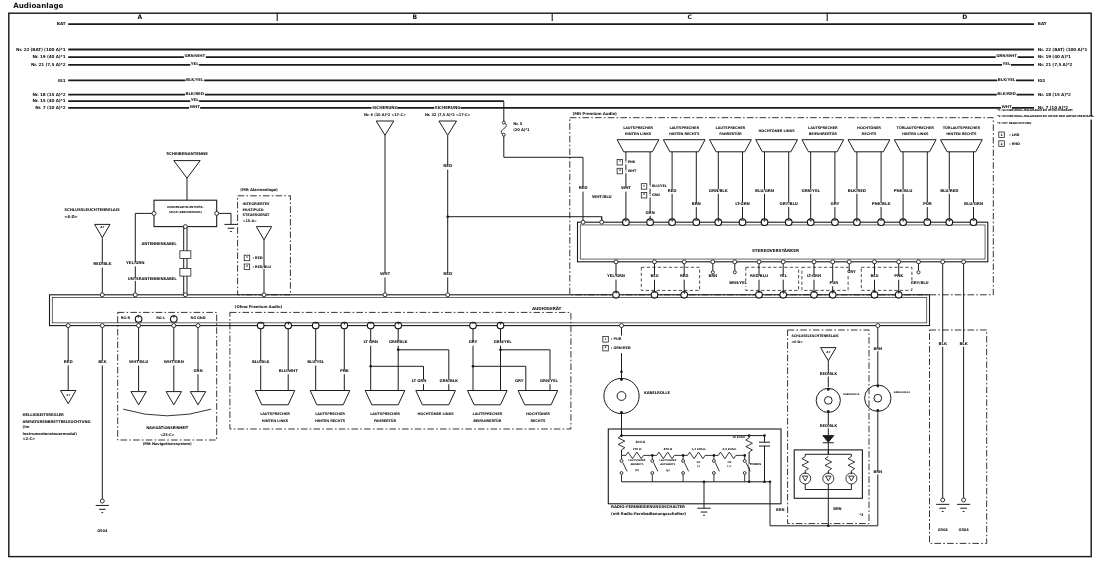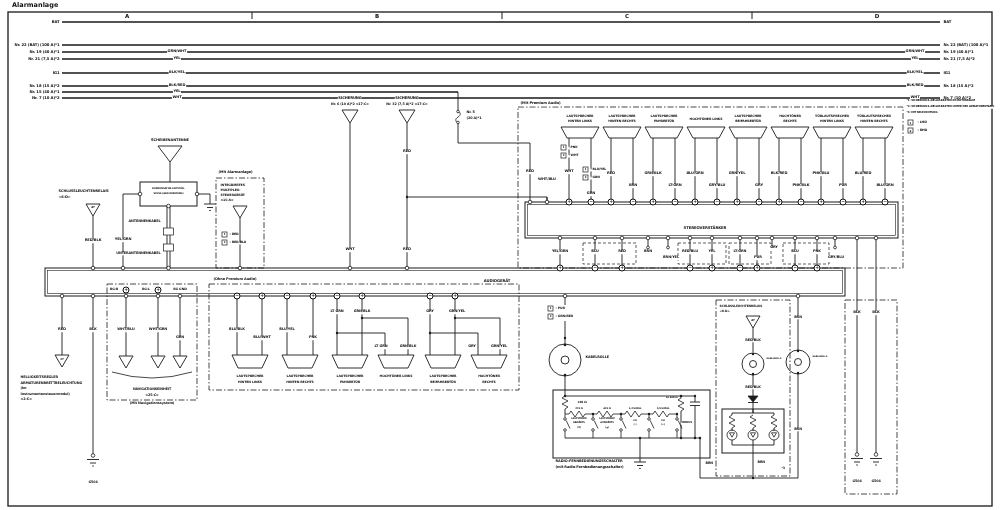--- a/index.html
+++ b/index.html
@@ -13,21 +13,21 @@
   .r{transform:translate(-100%,-50%);}
   .term{width:7px;height:7px;border:0.9px solid #111;border-radius:50%;
         display:flex;align-items:center;justify-content:center;
         padding:0;font-size:4.6px;background:#fff;box-sizing:border-box;}
   #title{position:absolute;left:12px;top:1px;font-size:6.5px;font-weight:700;}
 </style>
 </head>
 <body>
 
 <div id="stage">
-  <div id="title">Alarmanlage</div>
+  <div id="title">Audioanlage</div>
 
   <svg id="wires" width="1000" height="510" viewBox="0 0 1000 510" fill="none" stroke="#1a1a1a">
 
     <rect x="8" y="12" width="984" height="494" stroke-width="1.3"></rect>
     <path d="M252 12V19 M502 12V19 M752 12V19" stroke-width="1"></path>
 
     <path d="M62 22H940 M62 45H940 M62 52H940 M62 59H940 M62 73H940 M62 86H940 M62 92H458 M62 98H940" stroke-width="1.6"></path>
 
     <g stroke-width="0.8" stroke-dasharray="6 2 1.5 2">
       <rect x="518" y="107" width="385" height="161"></rect>

